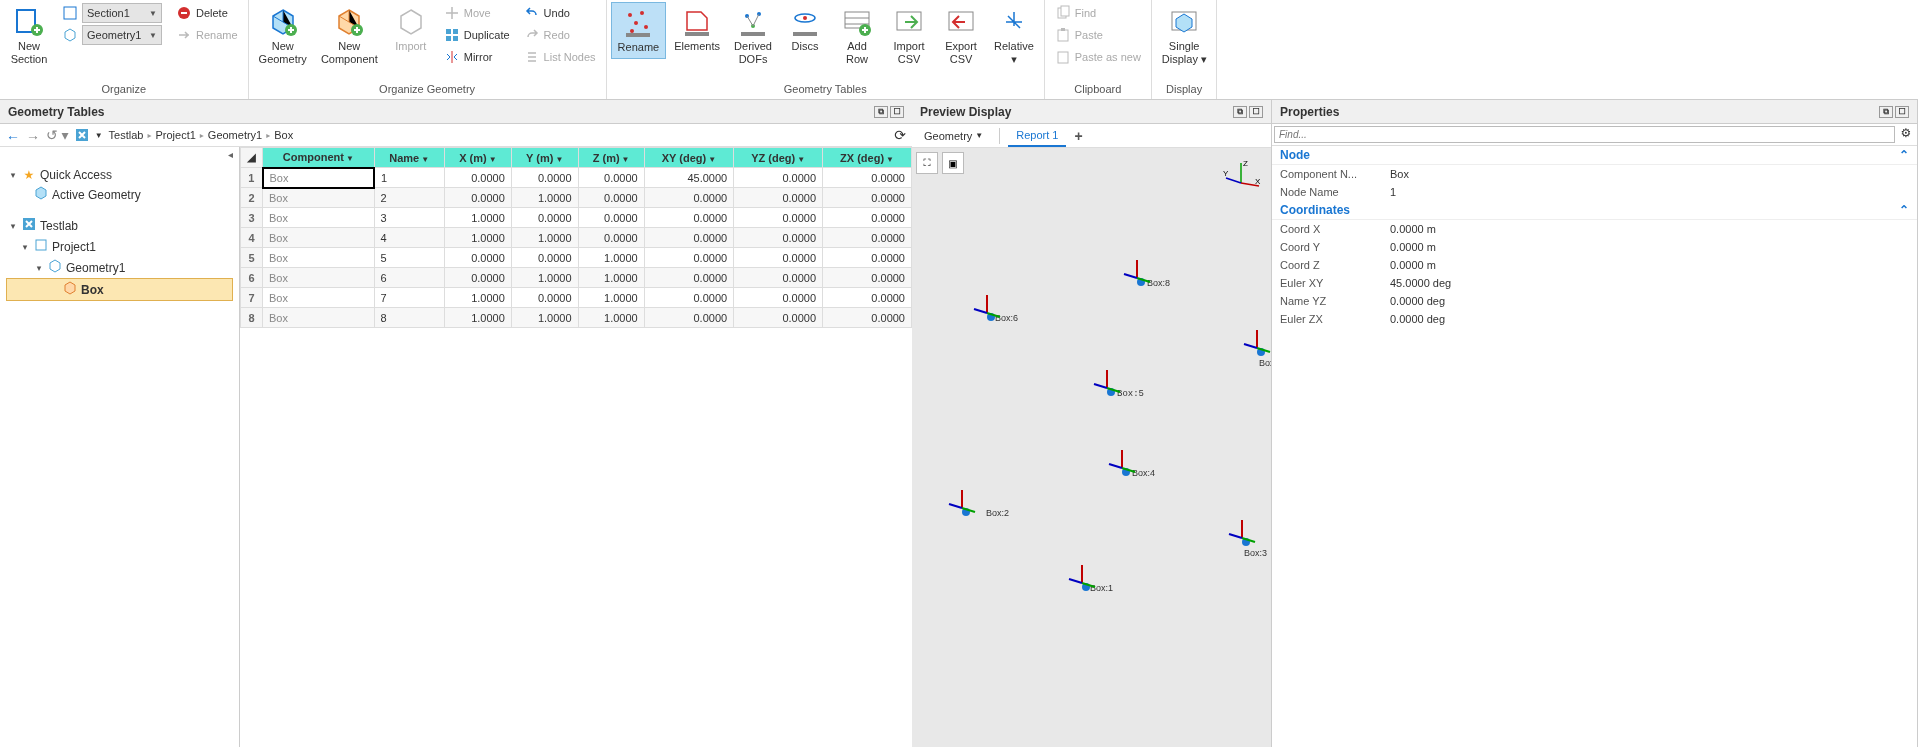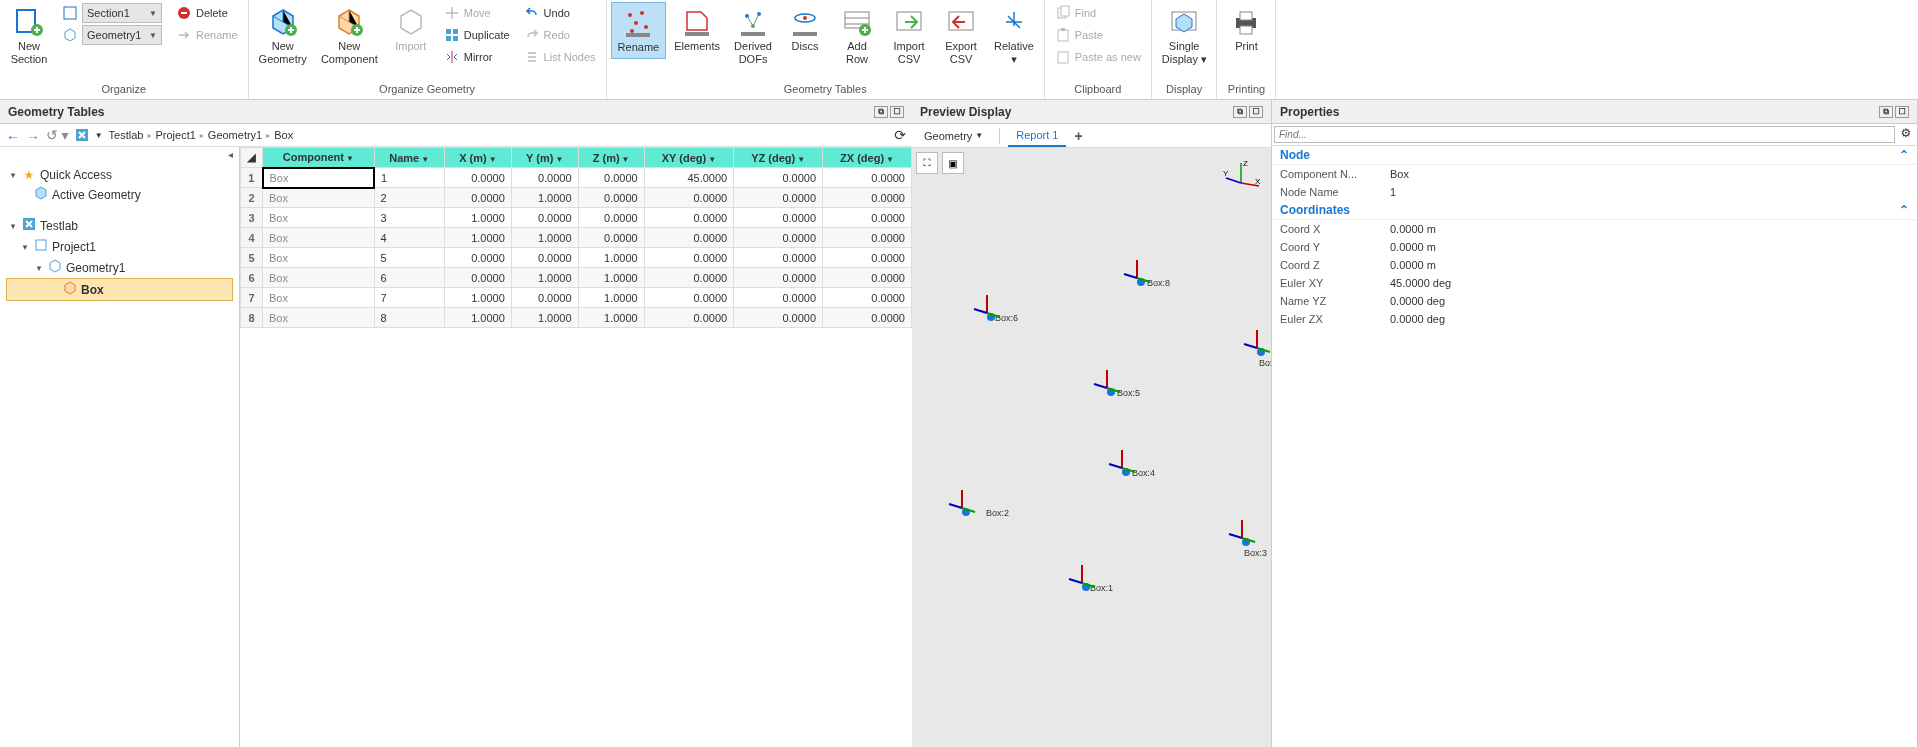--- a/index.html
+++ b/index.html
@@ -319,33 +319,20 @@
             <rect x="4" y="6" width="24" height="18" fill="#fff" stroke="#888"></rect>
             <path d="M16 8l8 5v8l-8 5-8-5v-8z" fill="#b3e0f7" stroke="#1976d2"></path>
           </svg>
         <span><span style="white-space:pre-line">Single
 Display</span> ▾</span>
       </div>
     </div>
     <div class="ribbon-group-label">Display</div>
   </div>
 
-  <div class="ribbon-group">
-    <div class="ribbon-group-content">
-      <div class="ribbon-btn">
-        <svg class="icon" viewBox="0 0 32 32">
-            <rect x="6" y="12" width="20" height="10" fill="#555"></rect>
-            <rect x="10" y="6" width="12" height="8" fill="#fff" stroke="#888"></rect>
-            <rect x="10" y="20" width="12" height="8" fill="#fff" stroke="#888"></rect>
-          </svg>
-        <span>Print</span>
-      </div>
-    </div>
-    <div class="ribbon-group-label">Printing</div>
-  </div>
 
 
 </div>
 
 <div class="workspace">
 
   <div style="display:flex; flex-direction:column; width: 912px;">
     <div class="panel-header">
       <span>Geometry Tables</span>
       <div class="win-ctrls">
@@ -584,21 +571,21 @@
           <div class="node3d" style="left: 330px; top: 390px;"><svg width="30" height="30" style="position:absolute;left:-15px;top:-22px">
               <line x1="15" y1="22" x2="15" y2="4" stroke="#c00000" stroke-width="2"></line>
               <line x1="15" y1="22" x2="28" y2="26" stroke="#00a000" stroke-width="2"></line>
               <line x1="15" y1="22" x2="2" y2="18" stroke="#0000c0" stroke-width="2"></line>
             </svg><span class="dot"></span><span style="margin-left:2px">Box:3</span></div>
           <div class="node3d" style="left: 210px; top: 320px;"><svg width="30" height="30" style="position:absolute;left:-15px;top:-22px">
               <line x1="15" y1="22" x2="15" y2="4" stroke="#c00000" stroke-width="2"></line>
               <line x1="15" y1="22" x2="28" y2="26" stroke="#00a000" stroke-width="2"></line>
               <line x1="15" y1="22" x2="2" y2="18" stroke="#0000c0" stroke-width="2"></line>
             </svg><span class="dot"></span><span style="margin-left:2px">Box:4</span></div>
-          <div class="node3d" style="left: 195px; top: 240px;"><svg width="30" height="30" style="position:absolute;left:-15px;top:-22px">
+          <div class="node3d" style="left: 195px; top: 240px; font-family: Liberation Mono, monospace;"><svg width="30" height="30" style="position:absolute;left:-15px;top:-22px">
               <line x1="15" y1="22" x2="15" y2="4" stroke="#c00000" stroke-width="2"></line>
               <line x1="15" y1="22" x2="28" y2="26" stroke="#00a000" stroke-width="2"></line>
               <line x1="15" y1="22" x2="2" y2="18" stroke="#0000c0" stroke-width="2"></line>
             </svg><span class="dot"></span><span style="margin-left:2px">Box:5</span></div>
           <div class="node3d" style="left: 75px; top: 165px;"><svg width="30" height="30" style="position:absolute;left:-15px;top:-22px">
               <line x1="15" y1="22" x2="15" y2="4" stroke="#c00000" stroke-width="2"></line>
               <line x1="15" y1="22" x2="28" y2="26" stroke="#00a000" stroke-width="2"></line>
               <line x1="15" y1="22" x2="2" y2="18" stroke="#0000c0" stroke-width="2"></line>
             </svg><span class="dot"></span><span style="margin-left:0">Box:6</span></div>
           <div class="node3d" style="left: 345px; top: 200px;"><svg width="30" height="30" style="position:absolute;left:-15px;top:-22px">

